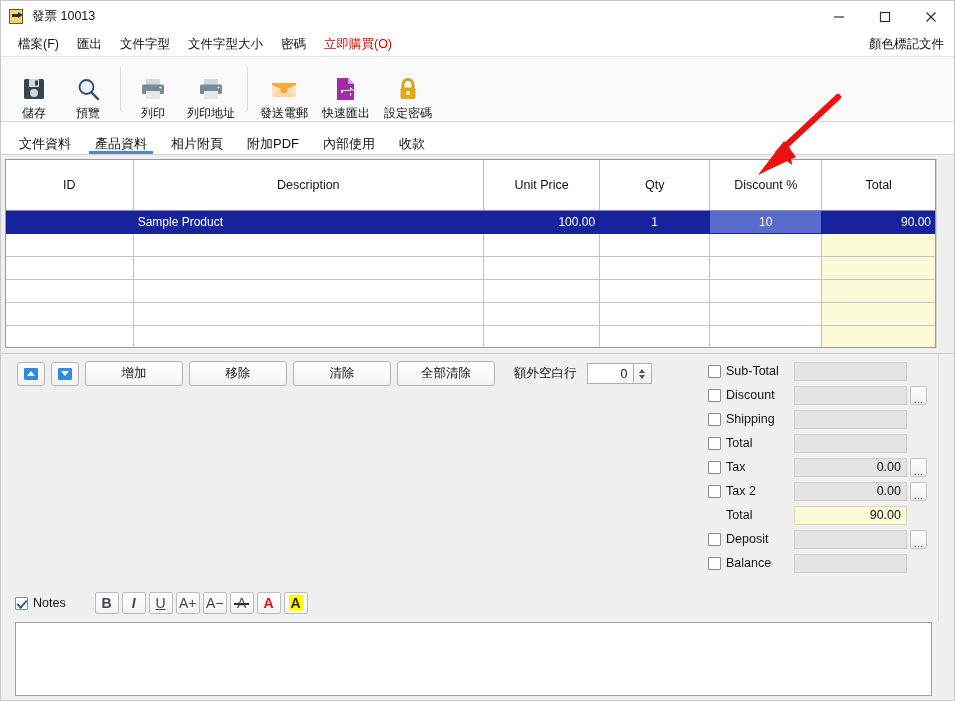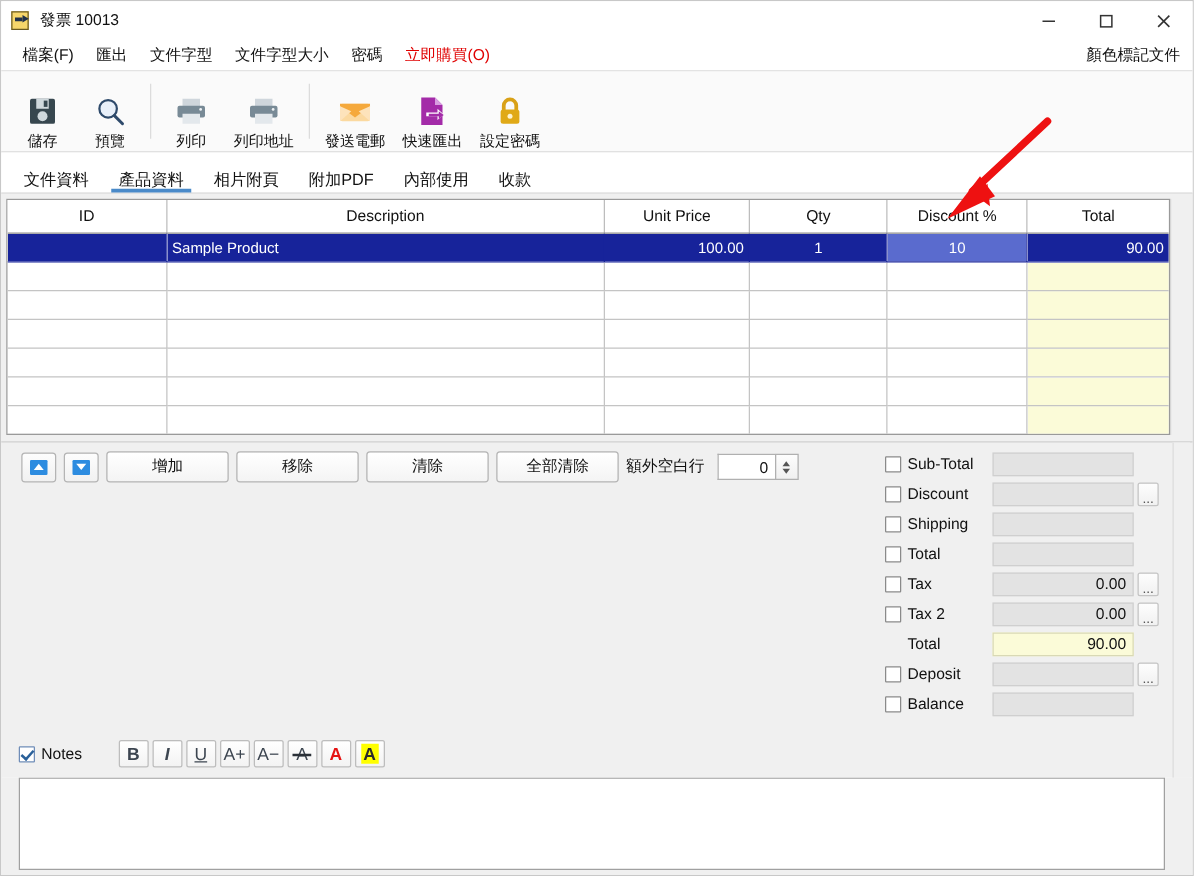--- a/index.html
+++ b/index.html
@@ -203,21 +203,21 @@
   }
   table.grid th {
     height: 26px;
     background: #ffffff;
     border-right: 1px solid #bdbdbd;
     border-bottom: 1px solid #8d8d8d;
     font-weight: normal;
     font-size: 12.5px;
     color: #111;
     text-align: center;
-    padding: 0;
+    padding: 12px;
   }
   table.grid th:last-child { border-right: none; }
   table.grid td {
     height: 22px;
     border-right: 1px solid #c4c4c4;
     border-bottom: 1px solid #c4c4c4;
     padding: 0 4px;
     color: #111;
     overflow: hidden;
     white-space: nowrap;
@@ -280,21 +280,21 @@
     padding: 0 12px;
     background: linear-gradient(#ffffff,#f4f4f4);
     border: 1px solid #b4b4b4;
     border-radius: 3px;
     font-size: 12.5px;
     color: #111;
     display: flex; align-items: center; justify-content: center;
     cursor: default;
     white-space: nowrap;
   }
-  .blank-label { font-size: 12.5px; color:#111; margin-left:0; white-space:nowrap; }
+  .blank-label { font-size: 12.5px; color:#111; margin-left:13px; white-space:nowrap; }
   .spin {
     display: flex;
     align-items: stretch;
     margin-left: 4px;
   }
   .spin-field {
     width: 46px; height: 21px;
     background: #fff;
     border: 1px solid #b0b0b0;
     border-right: none;

